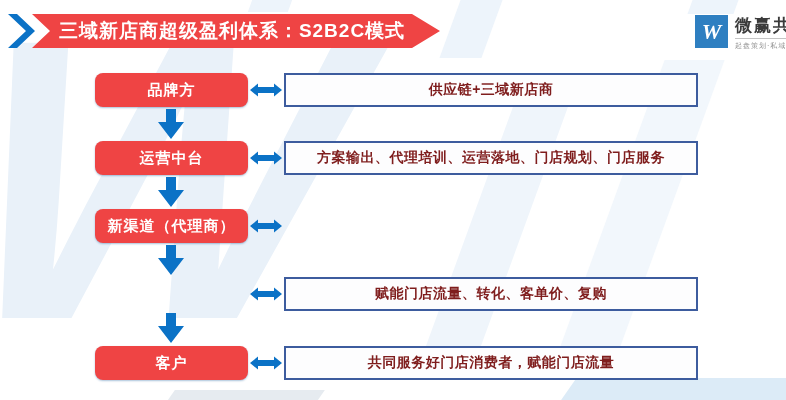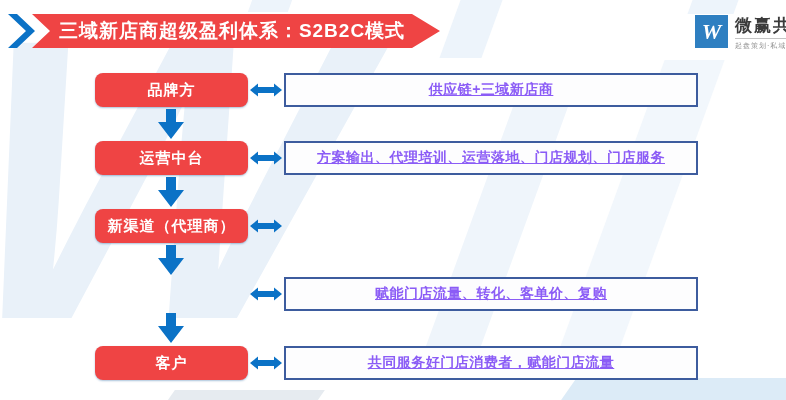--- a/index.html
+++ b/index.html
@@ -79,22 +79,22 @@
     background:#ef4444; border-radius:8px;
     display:flex; align-items:center; justify-content:center;
     color:#ffffff; font-size:15px; font-weight:bold;
     letter-spacing:1px; white-space:nowrap;
     box-shadow:0 1px 2px rgba(11,84,150,.35);
   }
   .detail-box {
     position:absolute; left:284px; width:414px; height:34px;
     background:#fdfdfe; border:2px solid #3d5c9e;
     display:flex; align-items:center; justify-content:center;
-    color:#8b5cf6; font-size:14px; font-weight:bold;
-    letter-spacing:.5px; white-space:nowrap;text-decoration:underline;
+    color:#7f1d1d; font-size:14px; font-weight:bold;
+    letter-spacing:.5px; white-space:nowrap;
   }
   .h-arrow { position:absolute; left:250px; width:32px; height:16px; }
   .v-arrow { position:absolute; left:157px; width:28px; height:30px; }
   .h-arrow svg, .v-arrow svg { display:block; width:100%; height:100%; }
 
   
   .r0 { top:73px; }  .r1 { top:141px; } .r2 { top:209px; }
   .r3 { top:277px; } .r4 { top:346px; }
   .ha0 { top:82px; }  .ha1 { top:150px; } .ha2 { top:218px; }
   .ha3 { top:286px; } .ha4 { top:355px; }

